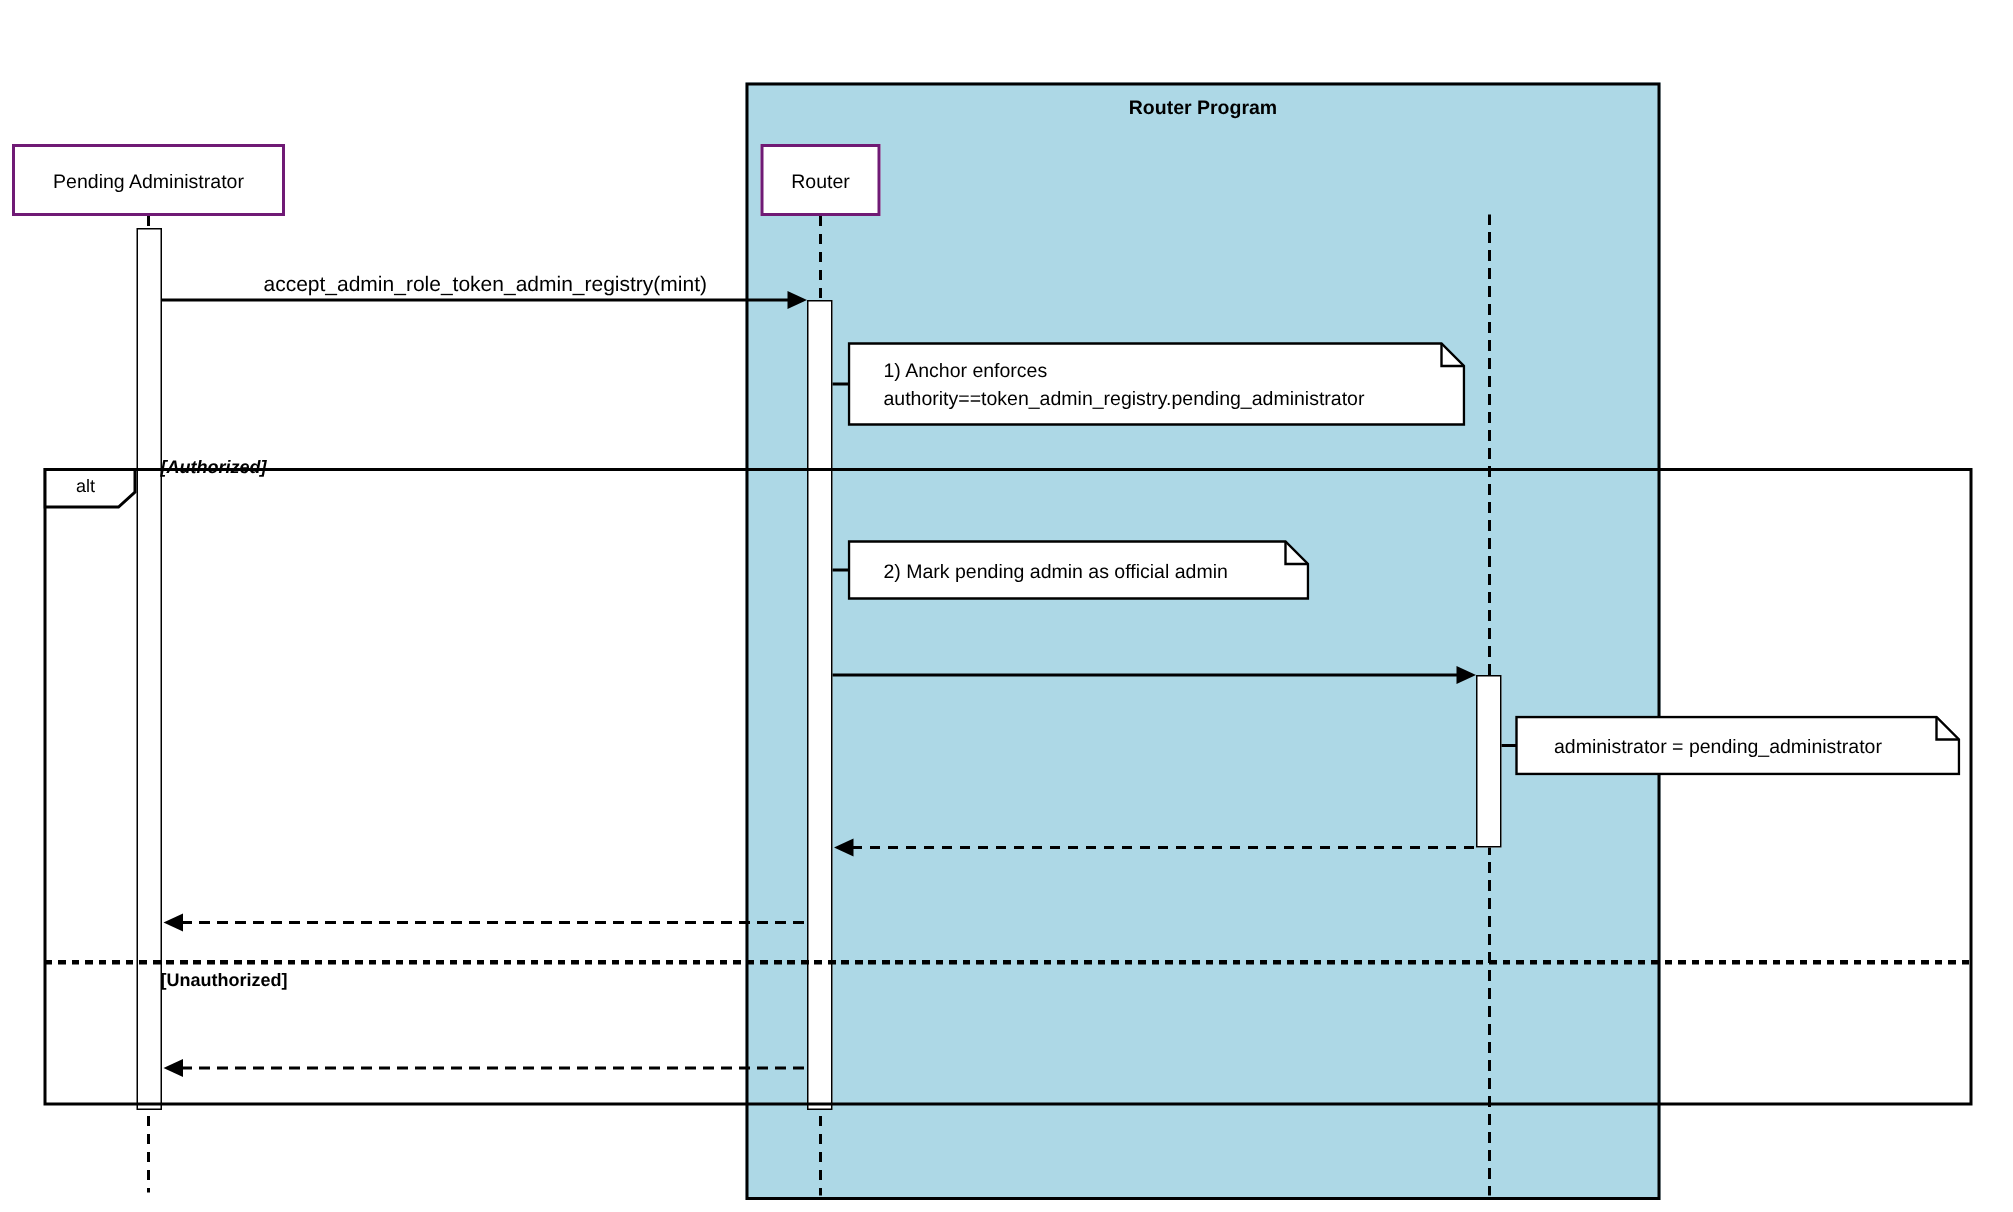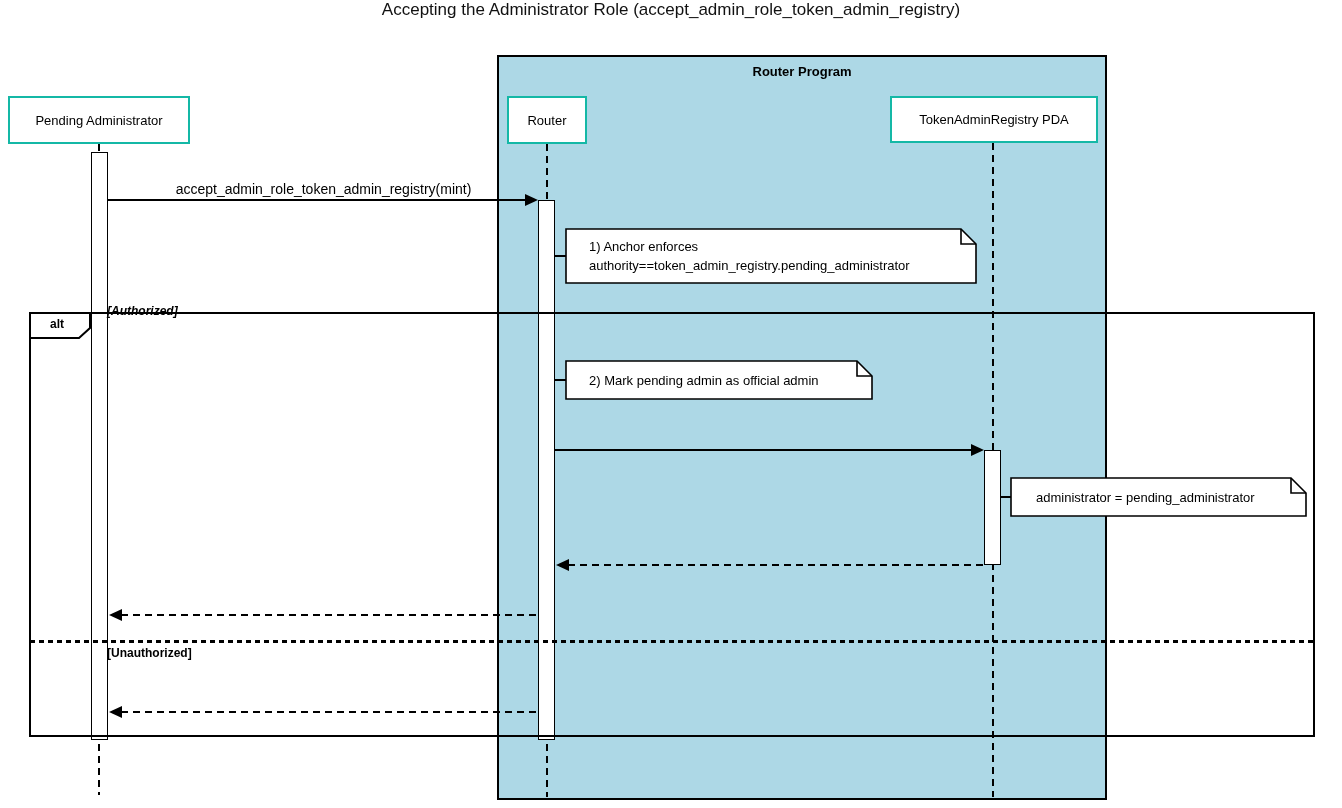--- a/index.html
+++ b/index.html
@@ -15,38 +15,38 @@
   }
   .program-box {
     left:497px; top:55px; width:606px; height:741px;
     background:#ADD8E6; border:2px solid #000;
   }
   .program-label {
     left:497px; top:64px; width:610px; text-align:center;
     font-weight:bold; font-size:13px;
   }
   .participant {
-    background:#fff; border:2px solid #14b8a6;
+    background:#fff; border:2px solid #701a75;
     display:flex; align-items:center; justify-content:center;
     font-size:13px; box-sizing:border-box;
   }
   .lifeline {
     width:2px;
     background:repeating-linear-gradient(180deg,#000 0,#000 7px,transparent 7px,transparent 12px);
   }
   .activation {
     background:#fff; border:1.5px solid #000; box-sizing:border-box;
   }
   .alt-frame {
     left:29px; top:312px; width:1286px; height:425px;
     border:2px solid #000; background:transparent; box-sizing:border-box;
   }
   .guard { font-weight:bold; font-size:12px; }
   .alt-op-text {
-    font-weight:bold; font-size:12px;
+    font-weight:normal; font-size:12px;
   }
   .divider {
     height:3px;
     background:repeating-linear-gradient(90deg,#000 0,#000 5px,transparent 5px,transparent 9px);
   }
   .solid-line { height:2px; background:#000; }
   .dashed-line {
     height:2px;
     background:repeating-linear-gradient(90deg,#000 0,#000 7px,transparent 7px,transparent 12px);
   }
@@ -62,37 +62,33 @@
   }
   .msg-label { font-size:14px; text-align:center; }
   .note-text { font-size:13px; line-height:19px; }
   .connector { height:2px; background:#000; }
 </style>
 </head>
 <body>
 
 <div class="stage">
 
-  <div class="abs title">Accepting the Administrator Role (accept_admin_role_token_admin_registry)</div>
 
   <div class="abs program-box"></div>
   <div class="abs program-label">Router Program</div>
 
   <div class="abs lifeline" style="left:98px; top:144px; height:651px;"></div>
   <div class="abs lifeline" style="left:546px; top:144px; height:653px;"></div>
   <div class="abs lifeline" style="left:992px; top:143px; height:654px;"></div>
 
   <div class="abs participant" style="left:8px; top:96px; width:182px; height:48px;">
     <span>Pending Administrator</span>
   </div>
   <div class="abs participant" style="left:507px; top:96px; width:80px; height:48px;align-items:center;">
     <span>Router</span>
-  </div>
-  <div class="abs participant" style="left:890px; top:96px; width:208px; height:47px;">
-    <span>TokenAdminRegistry PDA</span>
   </div>
 
   <div class="abs activation" style="left:91px; top:152px; width:17px; height:588px;"></div>
   <div class="abs activation" style="left:538px; top:200px; width:17px; height:540px;"></div>
   <div class="abs activation" style="left:984px; top:450px; width:17px; height:115px;"></div>
 
   <div class="abs msg-label" style="left:109px; top:181px; width:429px;">accept_admin_role_token_admin_registry(mint)</div>
   <div class="abs solid-line" style="left:108px; top:199px; width:419px;"></div>
   <div class="abs arrow-right" style="left:525px; top:194px;"></div>
 

